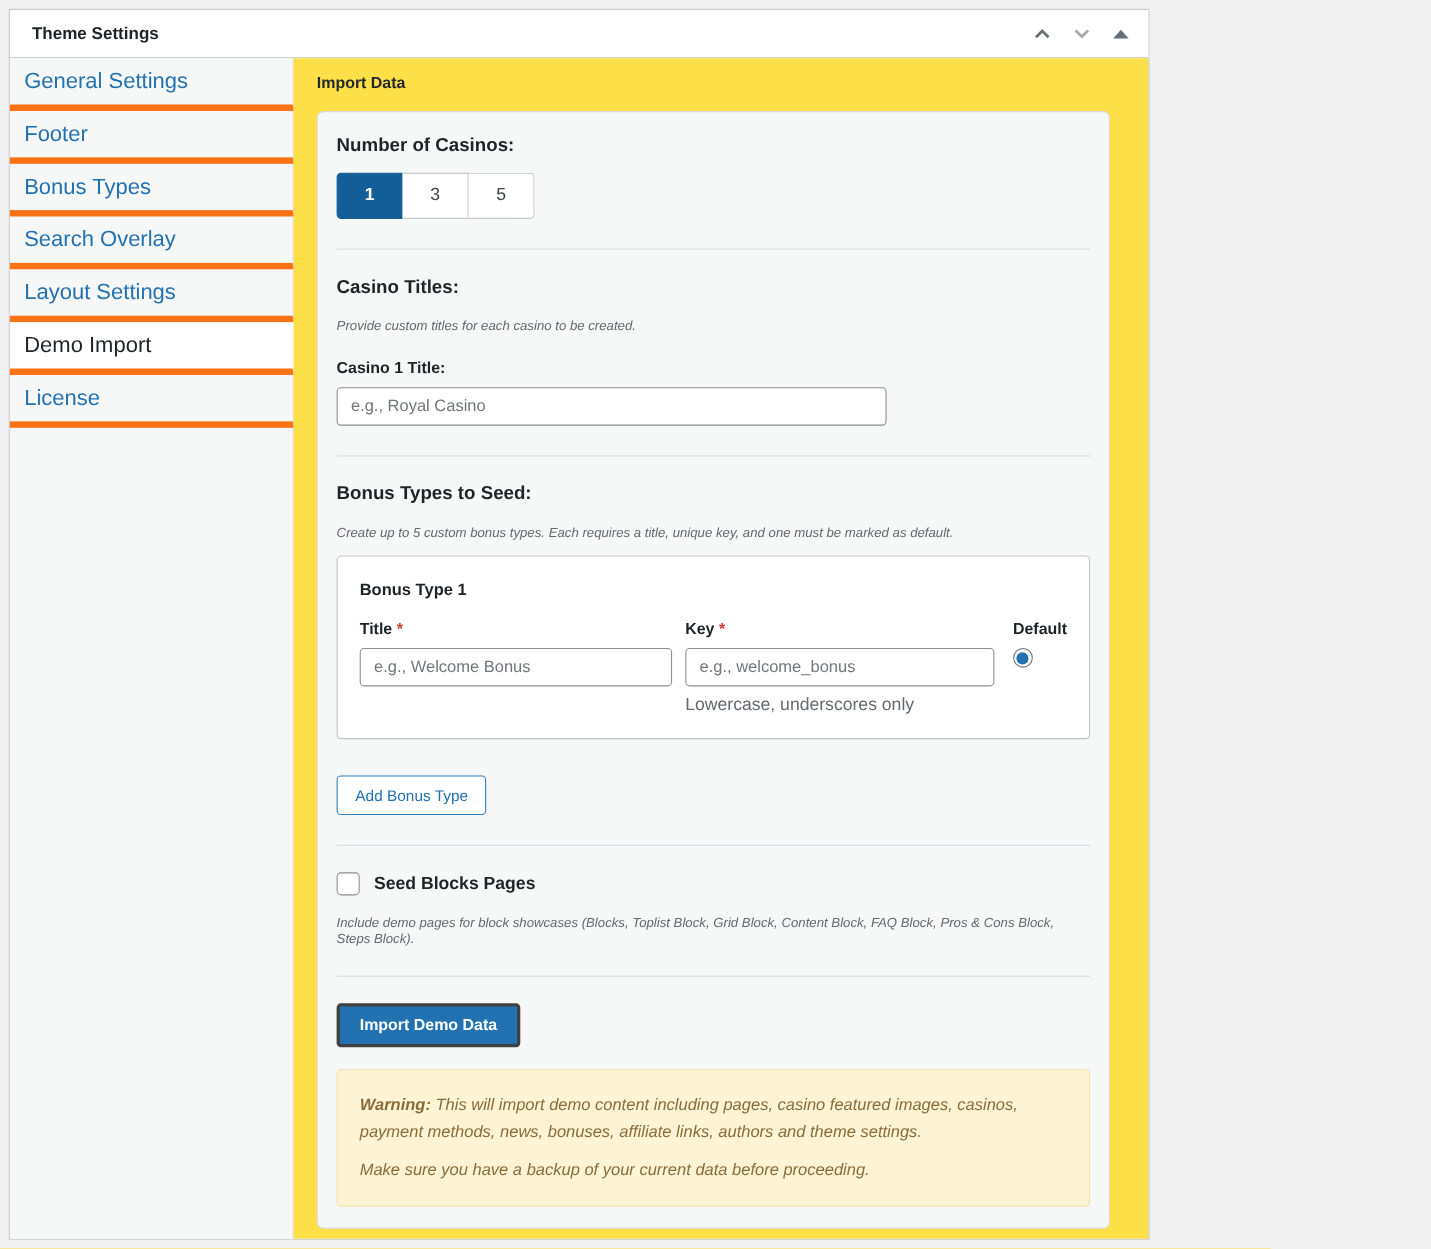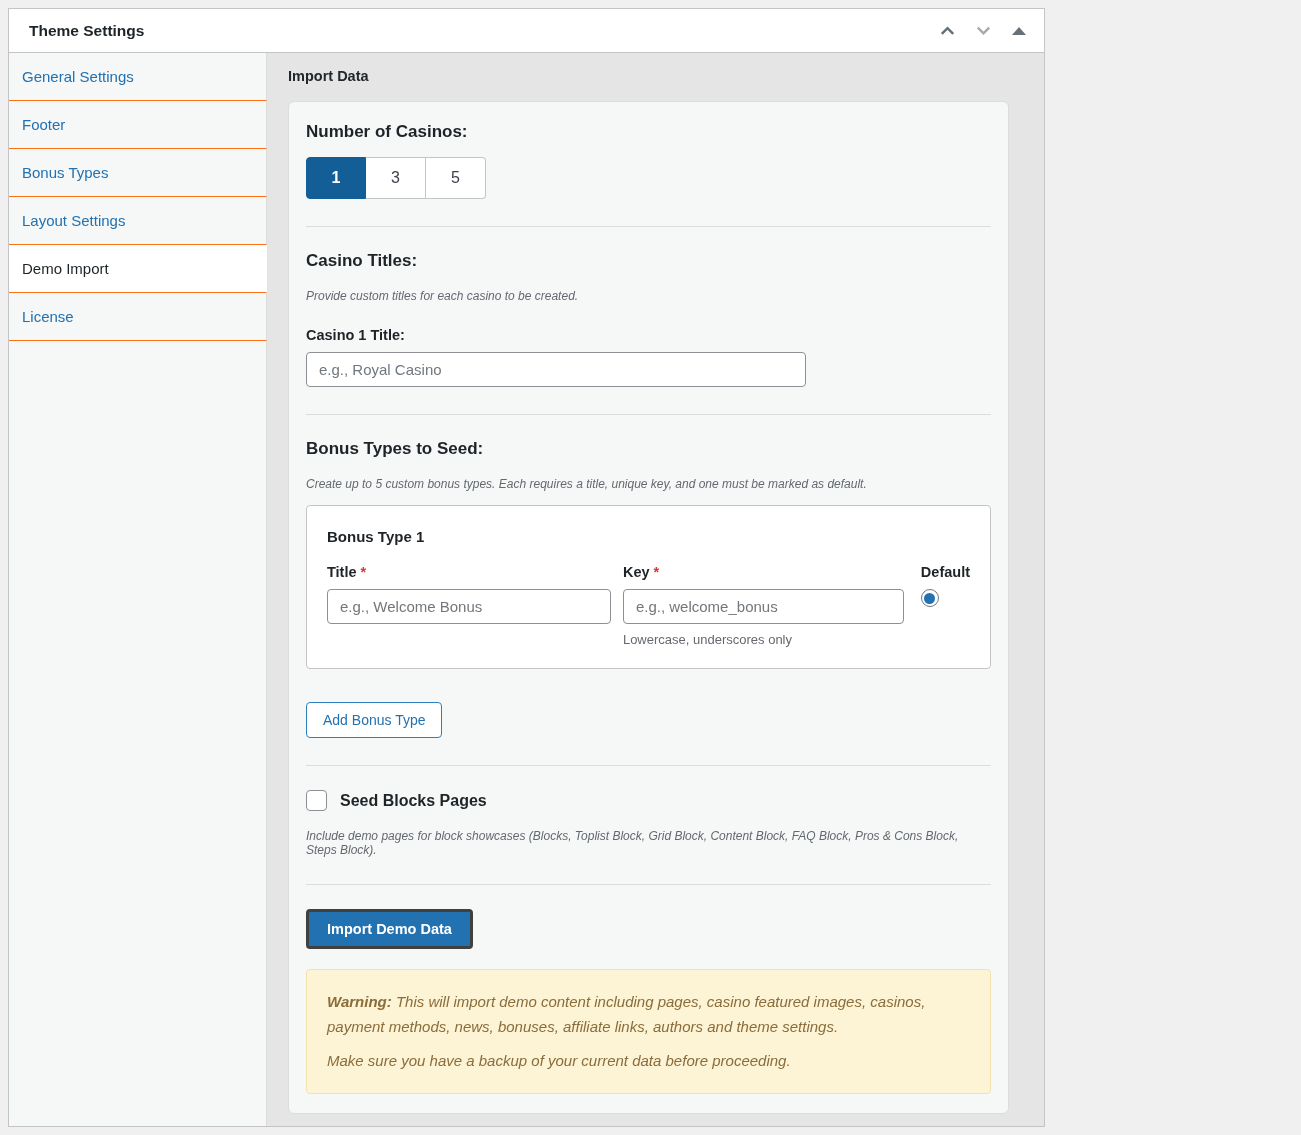--- a/index.html
+++ b/index.html
@@ -42,37 +42,37 @@
   .mb-body { flex: 1; display: flex; min-height: 0; }
   .sidebar {
     width: 258px; flex: 0 0 258px;
     display: flex; flex-direction: column;
     background: #fff;
   }
   .tab {
     height: 48px; flex: 0 0 48px;
     display: flex; align-items: center;
     padding-left: 13px;
-    font-size: 15px;
+    font-size: 20px;
     color: #2271b1;
     background: #f6f7f7;
-    border-bottom: 1px solid #f97316;
+    border-bottom: 6px solid #f97316;
     border-right: 1px solid #dcdcde;
     cursor: pointer;
   }
   .tab.active {
     background: #fff;
     color: #1d2327;
     border-right: 1px solid #fff;
   }
   .sidebar-filler { flex: 1; background: #f6f7f7; border-right: 1px solid #dcdcde; }
   .content {
     flex: 1;
     padding: 15px 35px 6px 21px;
-    background: #e5e5e5;
+    background: #fde047;
     overflow: hidden;
   }
   .content-title { font-size: 14.5px; font-weight: 700; color: #23282d; margin-bottom: 17px; }
   
   .panel {
     background: #f6f7f7;
     border: 1px solid #dcdcde;
     border-radius: 6px;
     padding: 20px 17px 19px 17px;
   }
@@ -131,21 +131,21 @@
     border: 1px solid #c3c4c7;
     border-radius: 4px;
     padding: 22px 20px 21px 20px;
   }
   .bonus-card-title { font-size: 15px; font-weight: 600; color: #1d2327; }
   .bonus-row { display: flex; margin-top: 19px; }
   .col-title { width: 384px; }
   .col-key { width: 380px; margin-left: 12px; }
   .col-default { margin-left: 17px; }
   .bonus-row .field-label { margin: 0 0 9px 0; }
-  .help-text { font-size: 13px; color: #646970; margin-top: 8px; }
+  .help-text { font-size: 16px; color: #646970; margin-top: 8px; }
   input[type="radio"] {
     appearance: none; -webkit-appearance: none;
     width: 18px; height: 18px;
     border: 1.5px solid #72777c;
     border-radius: 50%;
     background: #fff;
     position: relative;
     cursor: pointer;
     display: block;
   }
@@ -225,20 +225,21 @@
         </span>
     </div>
   </div>
 
   <div class="mb-body">
 
     <nav class="sidebar">
       <div class="tab">General Settings</div>
       <div class="tab">Footer</div>
       <div class="tab">Bonus Types</div>
+      <div class="tab">Search Overlay</div>
       <div class="tab">Layout Settings</div>
       <div class="tab active">Demo Import</div>
       <div class="tab">License</div>
       <div class="sidebar-filler"></div>
     </nav>
 
     <div class="content">
       <div class="content-title">Import Data</div>
 
       <div class="panel">

